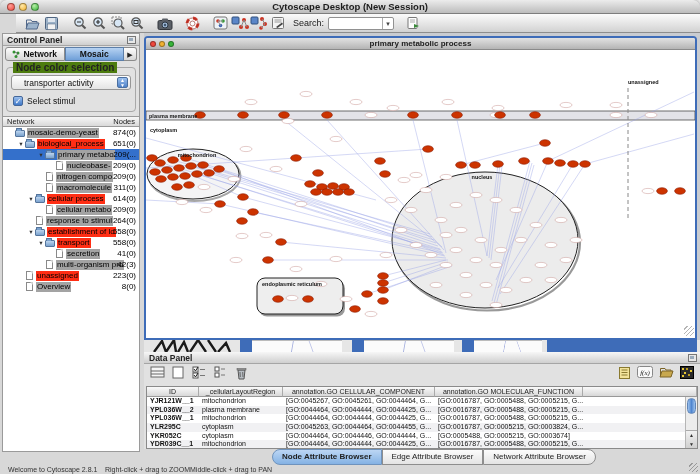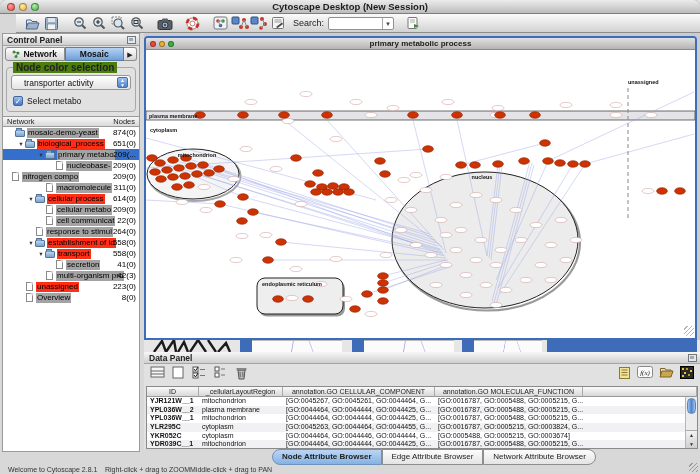--- a/index.html
+++ b/index.html
@@ -252,21 +252,21 @@
       <span class="cp-tab-more">▶</span>
     </div>
     <div class="cp-group">
       <span class="cp-group-label">Node color selection</span>
       <div class="combo">
         <span>transporter activity</span>
         <span class="combo-stepper">▲<br>▼</span>
       </div>
       <div class="checkbox-row">
         <span class="checkbox">✓</span>
-        <span>Select metabo</span>
+        <span>Select stimul</span>
       </div>
     </div>
     <div class="tree-header">
       <span>Network</span>
       <span>Nodes</span>
     </div>
     <div class="tree-body" id="tree-body">
         <div class="tree-row" style="padding-left: 4px;">
           <span class="tr-arrow none">▼</span>
           <span class="icon-folder"></span>
@@ -284,21 +284,21 @@
           <span class="icon-folder"></span>
           <span class="tlabel green">primary metabo</span>
           <span class="tcount">209(...</span>
         </div>
         <div class="tree-row" style="padding-left: 44px;">
           <span class="tr-arrow none">▼</span>
           <span class="icon-file"></span>
           <span class="tlabel green">nucleobase-</span>
           <span class="tcount">209(0)</span>
         </div>
-        <div class="tree-row" style="">
+        <div class="tree-row" style="padding-left: 34px;">
           <span class="tr-arrow none">▼</span>
           <span class="icon-file"></span>
           <span class="tlabel green">nitrogen compo</span>
           <span class="tcount">209(0)</span>
         </div>
         <div class="tree-row" style="padding-left: 34px;">
           <span class="tr-arrow none">▼</span>
           <span class="icon-file"></span>
           <span class="tlabel green">macromolecule</span>
           <span class="tcount">311(0)</span>
@@ -307,26 +307,20 @@
           <span class="tr-arrow">▼</span>
           <span class="icon-folder"></span>
           <span class="tlabel red">cellular process</span>
           <span class="tcount">614(0)</span>
         </div>
         <div class="tree-row" style="padding-left: 34px;">
           <span class="tr-arrow none">▼</span>
           <span class="icon-file"></span>
           <span class="tlabel green">cellular metabo</span>
           <span class="tcount">209(0)</span>
-        </div>
-        <div class="tree-row" style="padding-left: 34px;">
-          <span class="tr-arrow none">▼</span>
-          <span class="icon-file"></span>
-          <span class="tlabel green">cell communicat</span>
-          <span class="tcount">22(0)</span>
         </div>
         <div class="tree-row" style="padding-left: 24px;">
           <span class="tr-arrow none">▼</span>
           <span class="icon-file"></span>
           <span class="tlabel green">response to stimul</span>
           <span class="tcount">264(0)</span>
         </div>
         <div class="tree-row" style="padding-left: 24px;">
           <span class="tr-arrow">▼</span>
           <span class="icon-folder"></span>

